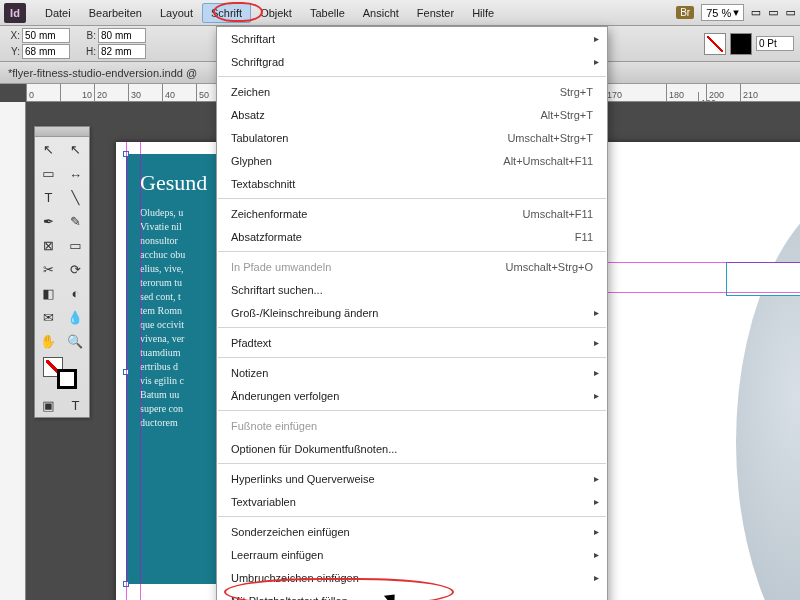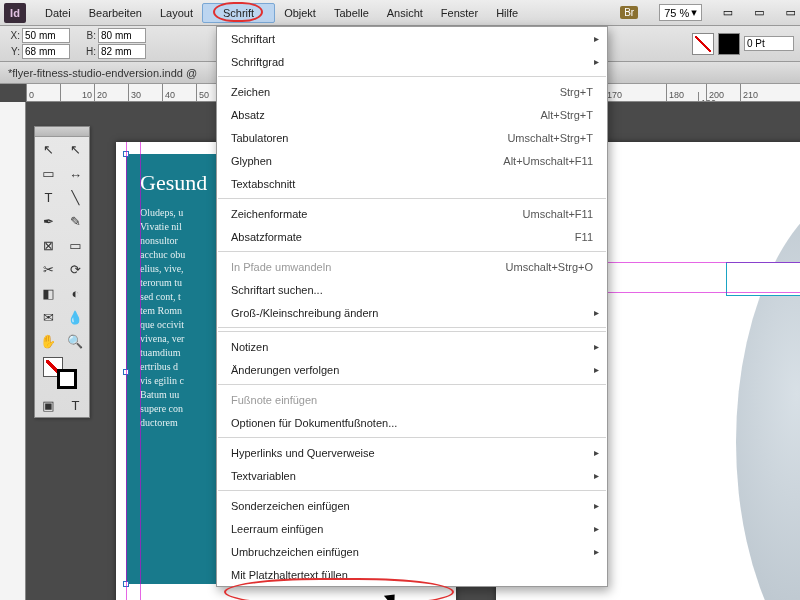--- a/index.html
+++ b/index.html
@@ -1,21 +1,21 @@
 <!DOCTYPE html>
 <html><head>
 <meta charset="utf-8">
 <style>
 *{margin:0;padding:0;box-sizing:border-box;font-family:Tahoma,Arial,sans-serif;font-size:11px;-webkit-user-select:none;user-select:none}
 body{background:#4a4a4a;width:800px;height:600px;overflow:hidden;position:relative}
 .menubar{height:26px;background:linear-gradient(#ededed,#d8d8d8);border-bottom:1px solid #999;display:flex;align-items:center;padding:0 4px;gap:0}
 .app-logo{width:22px;height:20px;background:#3a2b3a;border-radius:2px;display:flex;align-items:center;justify-content:center;color:#e0c0e0;font-weight:bold;font-size:11px;margin-right:10px}
 .menu-item{padding:4px 9px;cursor:default;color:#222}
-.menu-item.open{background:#bcd5f0;border:1px solid #7aa7d4;border-radius:2px;padding:3px 20px}
-.menu-right{margin-left:auto;display:flex;align-items:center;gap:21px}
+.menu-item.open{background:#bcd5f0;border:1px solid #7aa7d4;border-radius:2px;padding:3px 8px}
+.menu-right{margin-left:auto;display:flex;align-items:center;gap:7px}
 .br-badge{background:#8a7030;color:#fff;padding:1px 4px;font-size:10px;border-radius:2px}
 .zoom-box{display:flex;align-items:center;gap:2px;border:1px solid #999;background:#fff;padding:1px 4px;font-size:10px}
 .ctrlbar{height:36px;background:linear-gradient(#e5e5e5,#d5d5d5);border-bottom:1px solid #999;display:flex;align-items:center;padding:0 6px;gap:4px}
 .coord-group{display:flex;flex-direction:column;gap:1px;margin-right:8px}
 .coord-row{display:flex;align-items:center;gap:2px}
 .coord-label{font-size:10px;color:#333;width:14px;text-align:right}
 .coord-input{width:48px;height:15px;border:1px solid #999;background:#fff;padding:0 2px;font-size:10px;display:flex;align-items:center}
 .stroke-swatch{width:22px;height:22px;border:1px solid #888;background:#fff;position:relative}
 .stroke-swatch.none::after{content:"";position:absolute;inset:2px;background:linear-gradient(to top right,transparent 45%,#d00 45%,#d00 55%,transparent 55%)}
 .doctab{height:22px;background:linear-gradient(#e0e0e0,#c8c8c8);border-bottom:1px solid #999;display:flex;align-items:center;padding:0 8px;color:#333;font-size:11px}
@@ -99,21 +99,21 @@
         <span class="coord-input">80 mm</span>
       </div>
     <div class="coord-row">
         <span class="coord-label">H:</span>
         <span class="coord-input">82 mm</span>
       </div>
   </div>
   <div style="flex:1"></div>
   <div class="stroke-swatch none"></div>
   <div class="stroke-swatch" style="background:#000"></div>
-  <span class="coord-input" style="width:50px">0 Pt</span>
+  <span class="coord-input" style="width:38px">0 Pt</span>
 </div>
 
 <div class="doctab">*flyer-fitness-studio-endversion.indd @</div>
 
 <div class="workspace">
   <div class="ruler-h" id="rulerH">
       <div class="tick" style="left: 0px;">0</div>
       <div class="tick" style="left: 34px; padding-left: 21px;">10</div>
       <div class="tick" style="left: 68px;">20</div>
       <div class="tick" style="left: 102px;">30</div>
@@ -249,20 +249,23 @@
       <span>In Pfade umwandeln</span>
       <span class="shortcut">Umschalt+Strg+O</span>
     </div>
     <div class="dd-item">
       <span>Schriftart suchen...</span>
     </div>
     <div class="dd-item sub">
       <span>Groß-/Kleinschreibung ändern</span>
     </div>
     <div class="dd-sep"></div>
+    <div class="dd-item sub">
+      <span>Pfadtext</span>
+    </div>
     <div class="dd-sep"></div>
     <div class="dd-item sub">
       <span>Notizen</span>
     </div>
     <div class="dd-item sub">
       <span>Änderungen verfolgen</span>
     </div>
     <div class="dd-sep"></div>
     <div class="dd-item disabled">
       <span>Fußnote einfügen</span>

